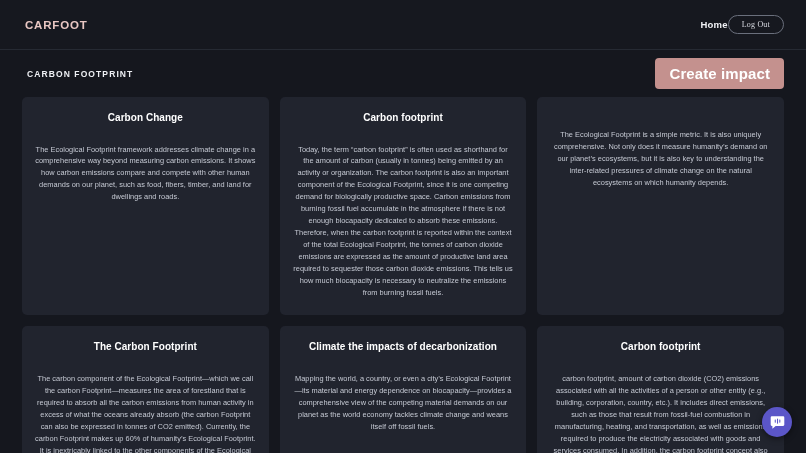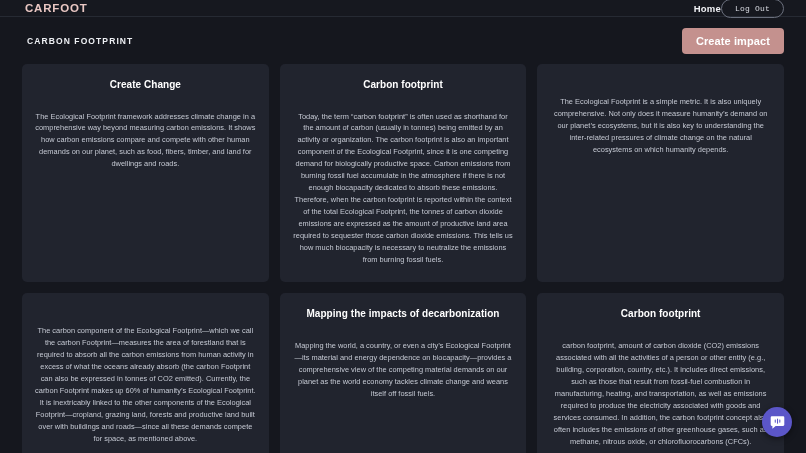--- a/index.html
+++ b/index.html
@@ -12,21 +12,21 @@
 
   body {
     background: #15171e;
     font-family: "Liberation Sans", sans-serif;
     color: #e7e9ee;
     -webkit-font-smoothing: antialiased;
   }
 
   
   .navbar {
-    height: 17px;
+    height: 50px;
     background: #16181f;
     border-bottom: 1px solid #262a33;
     display: flex;
     align-items: center;
     justify-content: space-between;
     padding: 0 22px 0 25px;
     position: relative;
   }
   .brand {
     color: #e9c7c3;
@@ -45,21 +45,21 @@
     letter-spacing: 0.2px;
     text-decoration: none;
     cursor: pointer;
   }
   .logout-btn {
     border: 1px solid #6a6f7c;
     border-radius: 999px;
     background: transparent;
     color: #d9dbe2;
     font-size: 8px;
-    font-family: Liberation Mono, monospace;
+    font-family: Liberation Serif, serif;
     letter-spacing: 0.2px;
     padding: 4px 13px;
     cursor: pointer;
   }
 
   
   .subheader {
     height: 47px;
     display: flex;
     align-items: center;
@@ -71,21 +71,21 @@
     font-weight: 700;
     letter-spacing: 1.1px;
     color: #eef0f4;
   }
   .create-btn {
     background: #c4918e;
     color: #ffffff;
     border: none;
     border-radius: 4px;
     font-family: "Liberation Sans", sans-serif;
-    font-size: 11px;
+    font-size: 15px;
     font-weight: 700;
     padding: 7px 14px;
     cursor: pointer;
     letter-spacing: 0.1px;
   }
 
   
   .grid {
     display: grid;
     grid-template-columns: repeat(3, 1fr);
@@ -143,38 +143,39 @@
   </div>
 </div>
 
 <div class="subheader">
   <div class="page-title">CARBON FOOTPRINT</div>
   <button class="create-btn">Create impact</button>
 </div>
 
 <div class="grid row-1">
   <div class="card">
-    <div class="card-title">Create Change</div>
+    <div class="card-title">Carbon Change</div>
     <div class="card-body">The Ecological Footprint framework addresses climate change in a comprehensive way beyond measuring carbon emissions. It shows how carbon emissions compare and compete with other human demands on our planet, such as food, fibers, timber, and land for dwellings and roads.</div>
   </div>
   <div class="card">
     <div class="card-title">Carbon footprint</div>
     <div class="card-body">Today, the term “carbon footprint” is often used as shorthand for the amount of carbon (usually in tonnes) being emitted by an activity or organization. The carbon footprint is also an important component of the Ecological Footprint, since it is one competing demand for biologically productive space. Carbon emissions from burning fossil fuel accumulate in the atmosphere if there is not enough biocapacity dedicated to absorb these emissions. Therefore, when the carbon footprint is reported within the context of the total Ecological Footprint, the tonnes of carbon dioxide emissions are expressed as the amount of productive land area required to sequester those carbon dioxide emissions. This tells us how much biocapacity is necessary to neutralize the emissions from burning fossil fuels.</div>
   </div>
   <div class="card">
     <div class="card-body">The Ecological Footprint is a simple metric. It is also uniquely comprehensive. Not only does it measure humanity’s demand on our planet’s ecosystems, but it is also key to understanding the inter-related pressures of climate change on the natural ecosystems on which humanity depends.</div>
   </div>
 </div>
 
 <div class="grid row-2">
   <div class="card">
+    <div class="card-title">The Carbon Footprint</div>
     <div class="card-body">The carbon component of the Ecological Footprint—which we call the carbon Footprint—measures the area of forestland that is required to absorb all the carbon emissions from human activity in excess of what the oceans already absorb (the carbon Footprint can also be expressed in tonnes of CO2 emitted). Currently, the carbon Footprint makes up 60% of humanity’s Ecological Footprint. It is inextricably linked to the other components of the Ecological Footprint—cropland, grazing land, forests and productive land built over with buildings and roads—since all these demands compete for space, as mentioned above.</div>
   </div>
   <div class="card">
-    <div class="card-title">Mapping the impacts of decarbonization</div>
+    <div class="card-title">Climate the impacts of decarbonization</div>
     <div class="card-body">Mapping the world, a country, or even a city’s Ecological Footprint—its material and energy dependence on biocapacity—provides a comprehensive view of the competing material demands on our planet as the world economy tackles climate change and weans itself off fossil fuels.</div>
   </div>
   <div class="card">
     <div class="card-title">Carbon footprint</div>
     <div class="card-body">carbon footprint, amount of carbon dioxide (CO2) emissions associated with all the activities of a person or other entity (e.g., building, corporation, country, etc.). It includes direct emissions, such as those that result from fossil-fuel combustion in manufacturing, heating, and transportation, as well as emissions required to produce the electricity associated with goods and services consumed. In addition, the carbon footprint concept also often includes the emissions of other greenhouse gases, such as methane, nitrous oxide, or chlorofluorocarbons (CFCs).</div>
   </div>
 </div>
 
 <div class="chat-widget">
   <svg width="17" height="17" viewBox="0 0 24 24">

